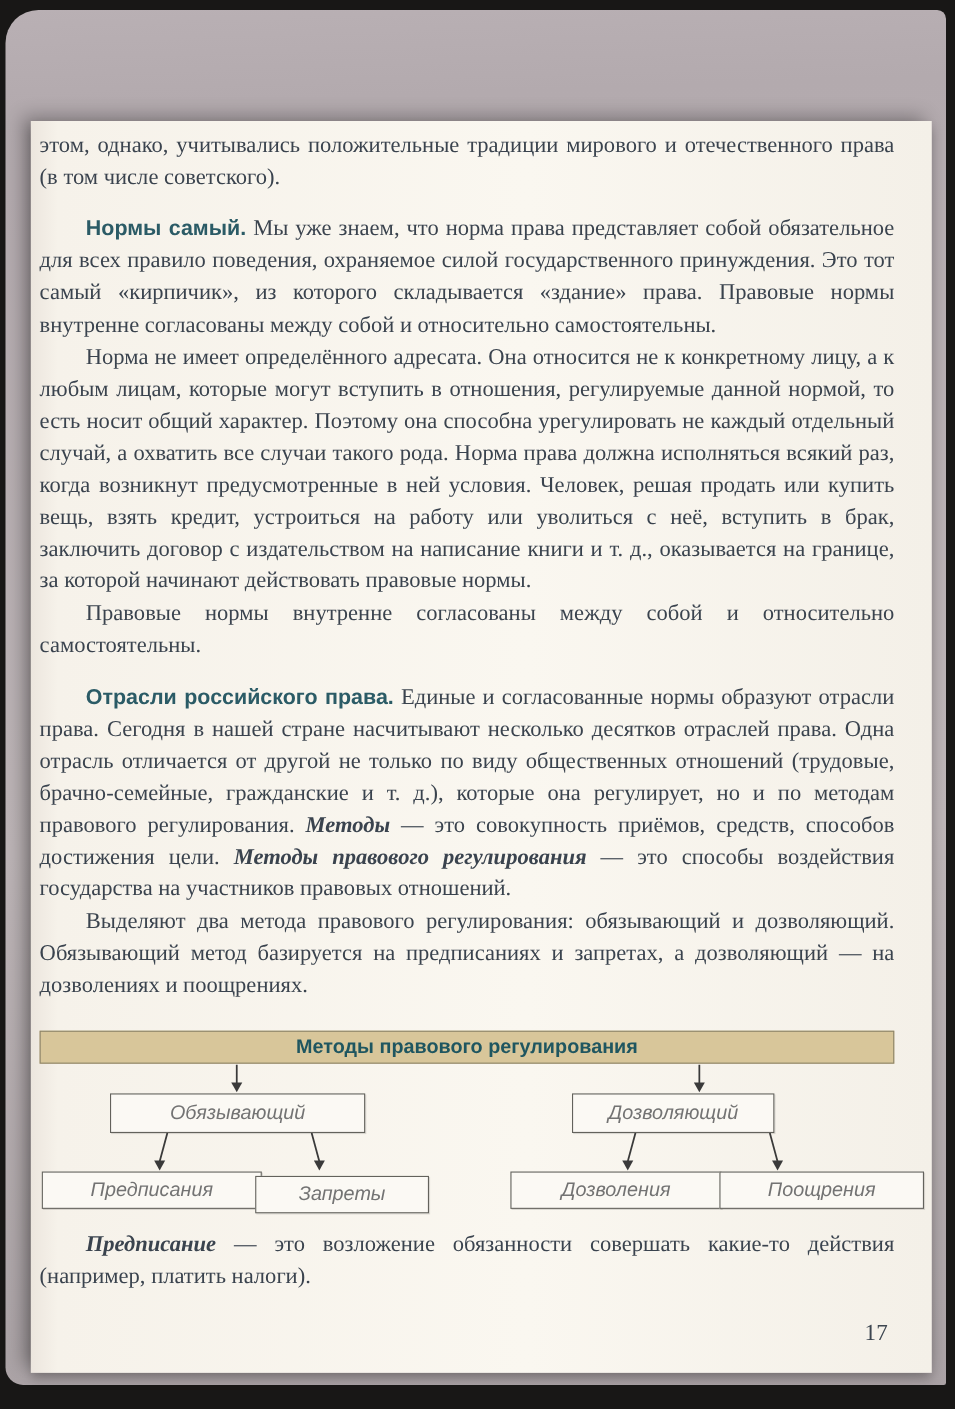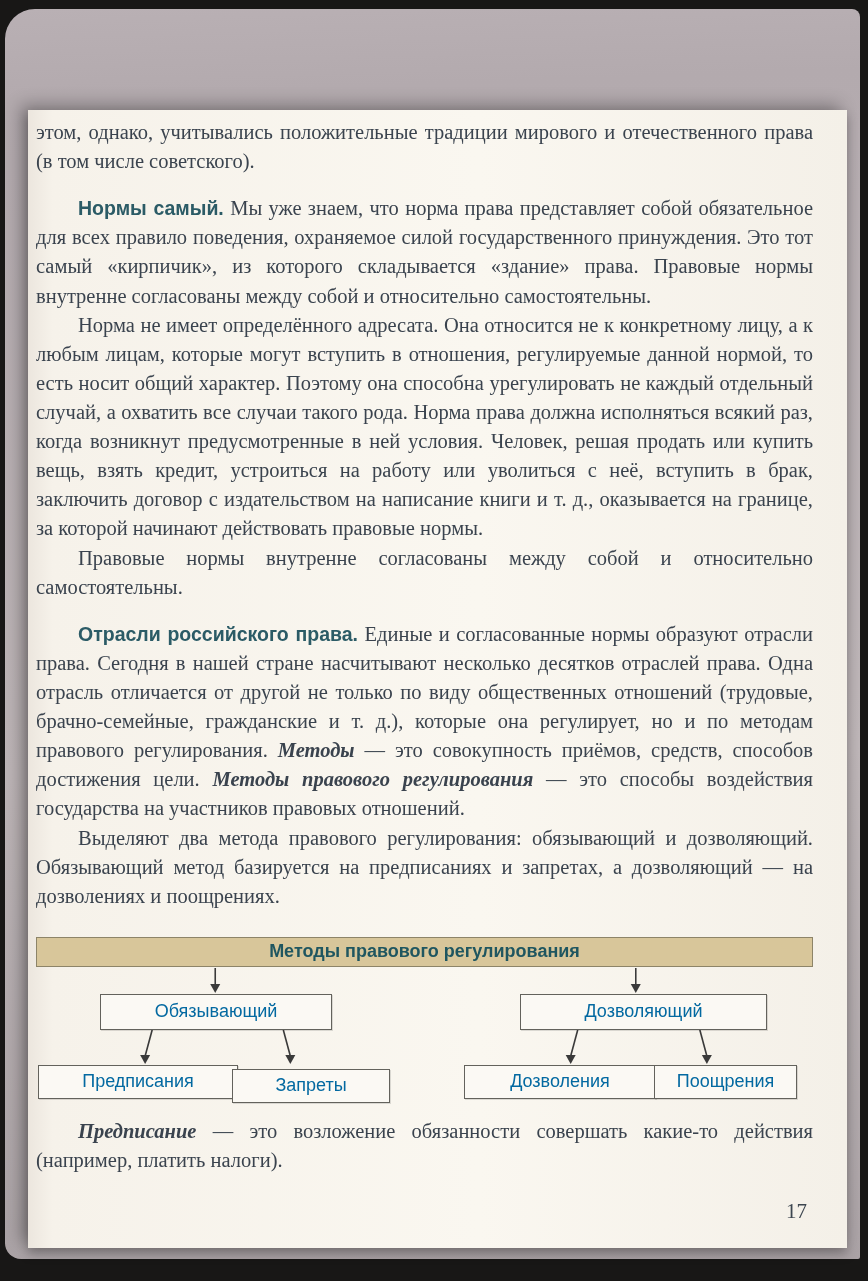--- a/index.html
+++ b/index.html
@@ -53,30 +53,31 @@
     background:#d8c69a;
     border:1px solid #8d8468;
     display:flex; align-items:center; justify-content:center;
     font-weight:bold; font-size:18px; color:#1f5660;
   }
   .d-box {
     position:absolute; height:36px;
     background:#fbf9f4;
     border:1px solid #63625c;
     display:flex; align-items:center; justify-content:center;
-    font-size:18px; color:#0369a1;
+    font-size:18px; color:#737373;
     box-shadow:1px 1px 0 rgba(0,0,0,0.12);
+    font-style:italic;
   }
   .d-box.small { height:34px; }
   #box-l1  { left:64px;  top:57px;  width:232px; }
-  #box-r1  { left:484px; top:57px;  width:247px; }
+  #box-r1  { left:484px; top:57px;  width:184px; }
   #box-ll  { left:2px;   top:128px; width:200px; }
   #box-lr  { left:196px; top:132px; width:158px; }
   #box-rl  { left:428px; top:128px; width:192px; }
-  #box-rr  { left:618px; top:128px; width:143px; }
+  #box-rr  { left:618px; top:128px; width:186px; }
   .after-diagram { margin-top:16px; }
   .pageno {
     position:absolute;
     right:40px; bottom:24px;
     font-size:21px; color:#3d4650;
   }
   line { stroke:#3a3a3a; stroke-width:1.6; }
   polygon { fill:#3a3a3a; }
 </style>
 </head>

